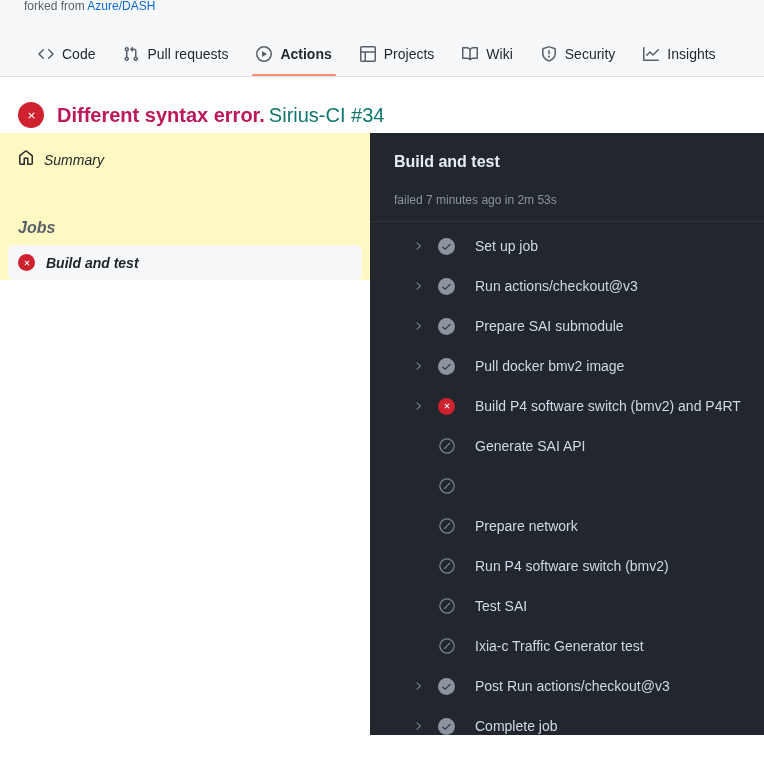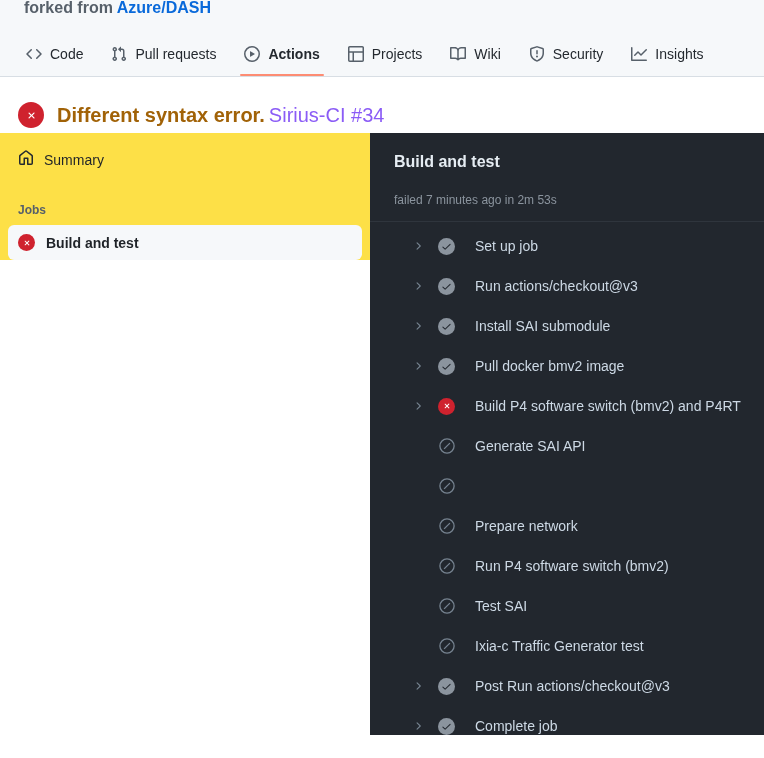--- a/index.html
+++ b/index.html
@@ -22,34 +22,33 @@
     background: #f6f8fa;
     border-bottom: 1px solid #d8dee4;
     height: 77px;
     box-sizing: border-box;
     position: relative;
   }
   .forked-from {
     position: absolute;
     left: 24px;
     top: -1px;
-    font-size: 16px;
+    font-size: 12px;
     color: #57606a;
     white-space: nowrap;
-    font-weight: bold;
   }
   .forked-from .parent-link {
     color: #0969da;
     text-decoration: none;
   }
 
   
   .repo-nav {
     position: absolute;
-    left: 12px;
+    left: 24px;
     bottom: 0;
     display: flex;
     align-items: stretch;
     height: 45px;
   }
   .nav-tab {
     display: flex;
     align-items: center;
     gap: 8px;
     padding: 0 12px;
@@ -89,24 +88,24 @@
     padding: 20px 0 0 18px;
     height: 56px;
     box-sizing: border-box;
   }
   .title-text {
     font-size: 20px;
     line-height: 1.2;
   }
   .title-text .run-name {
     font-weight: bold;
-    color: #a16207;
+    color: #be185d;
   }
   .title-text .run-number {
-    color: #8b5cf6;
+    color: #0f766e;
     font-weight: normal;
     margin-left: 4px;
   }
 
   
   .icon-circle {
     border-radius: 50%;
     display: inline-flex;
     align-items: center;
     justify-content: center;
@@ -131,40 +130,41 @@
     align-items: flex-start;
     height: 602px;
   }
 
   
   .sidebar {
     width: 370px;
     flex: 0 0 370px;
     box-sizing: border-box;
     padding: 0 8px;
-    background: #fde047;
+    background: #fef9c3;
+    font-style: italic;
   }
   .sidebar-summary {
     display: flex;
     align-items: center;
     gap: 10px;
     padding: 8px 10px;
     border-radius: 6px;
     margin-top: 9px;
     cursor: pointer;
     font-size: 14px;
     color: #1f2328;
   }
   .sidebar-summary .nav-icon { color: #24292f; }
   .jobs-label {
-    font-size: 12px;
+    font-size: 16px;
     font-weight: bold;
     color: #57606a;
     padding: 0 10px;
-    margin-top: 26px;
+    margin-top: 42px;
     margin-bottom: 8px;
   }
   .job-item {
     display: flex;
     align-items: center;
     gap: 11px;
     padding: 9px 10px;
     border-radius: 6px;
     cursor: pointer;
   }
@@ -401,21 +401,21 @@
               <path fill="currentColor" d="M6.22 3.22a.75.75 0 0 1 1.06 0l4.25 4.25a.75.75 0 0 1 0 1.06l-4.25 4.25a.75.75 0 0 1-1.06-1.06L9.94 8 6.22 4.28a.75.75 0 0 1 0-1.06Z"></path>
             </svg>
           </span>
           <span class="step-status">
             <span class="icon-ok">
               <svg width="11" height="11" viewBox="0 0 16 16">
                 <path fill="currentColor" d="M13.78 4.22a.75.75 0 0 1 0 1.06l-7.25 7.25a.75.75 0 0 1-1.06 0L2.22 9.28a.751.751 0 0 1 .018-1.042.751.751 0 0 1 1.042-.018L6 10.94l6.72-6.72a.75.75 0 0 1 1.06 0Z"></path>
               </svg>
             </span>
           </span>
-          <span class="step-name">Install SAI submodule</span>
+          <span class="step-name">Prepare SAI submodule</span>
         </div>
         <div class="step-row">
           <span class="step-chevron">
             <svg width="12" height="12" viewBox="0 0 16 16">
               <path fill="currentColor" d="M6.22 3.22a.75.75 0 0 1 1.06 0l4.25 4.25a.75.75 0 0 1 0 1.06l-4.25 4.25a.75.75 0 0 1-1.06-1.06L9.94 8 6.22 4.28a.75.75 0 0 1 0-1.06Z"></path>
             </svg>
           </span>
           <span class="step-status">
             <span class="icon-ok">
               <svg width="11" height="11" viewBox="0 0 16 16">

